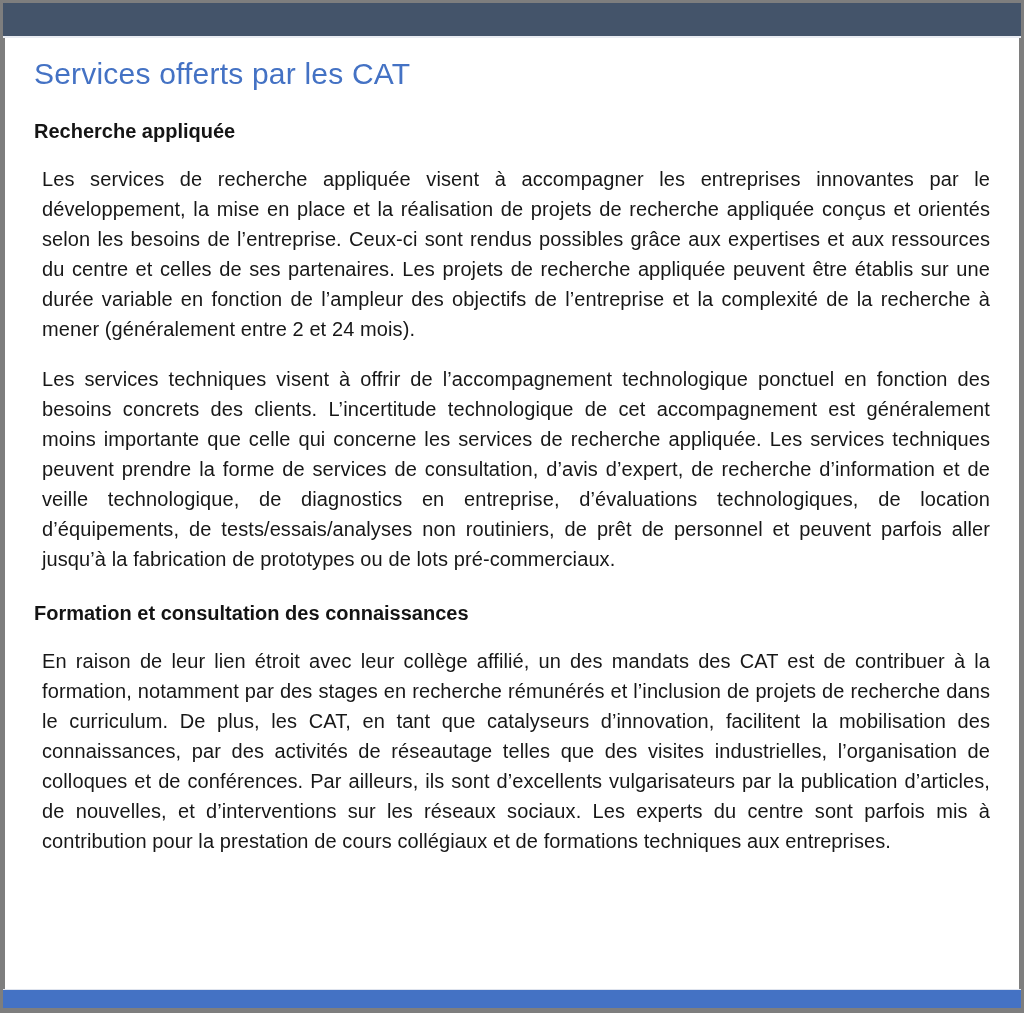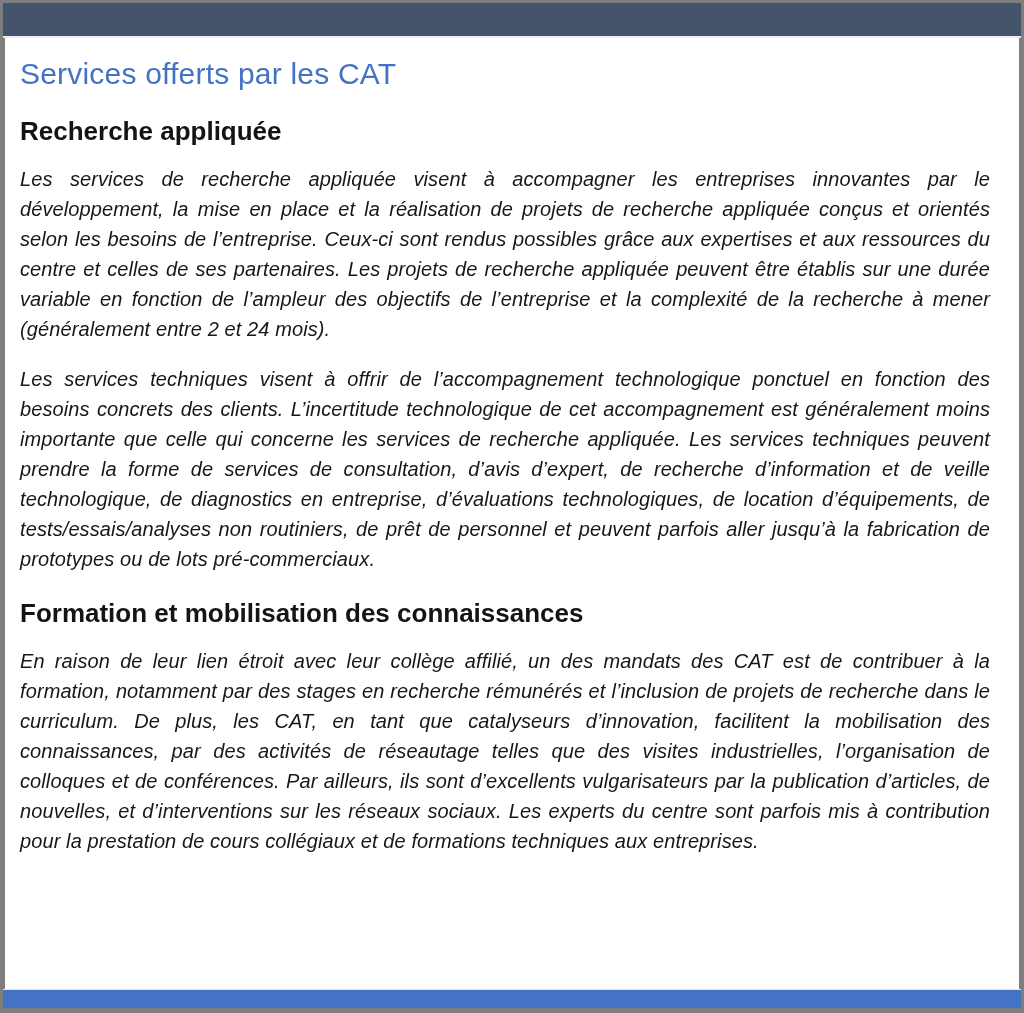--- a/index.html
+++ b/index.html
@@ -25,54 +25,53 @@
     border-bottom: 2px solid #e9ecf2;
   }
   .page {
     position: absolute;
     top: 38px;
     left: 5px;
     right: 5px;
     height: 951px;
     background: #ffffff;
     box-sizing: border-box;
-    padding: 18px 29px 0 15px;
+    padding: 18px 29px 0 29px;
   }
   .bottombar {
     position: absolute;
     left: 3px;
     right: 3px;
     bottom: 5px;
     height: 18px;
     background: #4472C4;
     border-top: 1px solid #dfe4ee;
   }
   .doc-title {
     margin: 0;
     font-size: 30px;
     line-height: 36px;
     font-weight: 400;
     color: #4472C4;
     letter-spacing: 0.2px;
   }
   .section-heading {
     margin: 26px 0 0 0;
-    font-size: 26px;
+    font-size: 20px;
     line-height: 26px;
     font-weight: 700;
     color: #141414;
   }
   .section-body {
-    margin: 20px 0 0 0;
+    margin: 20px 0 0 8px;
     font-size: 20px;
     line-height: 30px;
     text-align: justify;
     color: #171717;
     letter-spacing: 0.1px;
-    font-style: italic;
   }
 </style>
 </head>
 <body>
 
 <div class="frame">
   <div class="topbar"></div>
 
   <div class="page">
     <h1 class="doc-title">Services offerts par les CAT</h1>
@@ -80,19 +79,19 @@
     <div>
       <h2 class="section-heading">Recherche appliquée</h2>
       <p class="section-body">Les services de recherche appliquée visent à accompagner les entreprises innovantes par le développement, la mise en place et la réalisation de projets de recherche appliquée conçus et orientés selon les besoins de l’entreprise. Ceux-ci sont rendus possibles grâce aux expertises et aux ressources du centre et celles de ses partenaires. Les projets de recherche appliquée peuvent être établis sur une durée variable en fonction de l’ampleur des objectifs de l’entreprise et la complexité de la recherche à mener (généralement entre 2 et 24 mois).</p>
     </div>
 
     <div>
       <p class="section-body">Les services techniques visent à offrir de l’accompagnement technologique ponctuel en fonction des besoins concrets des clients. L’incertitude technologique de cet accompagnement est généralement moins importante que celle qui concerne les services de recherche appliquée. Les services techniques peuvent prendre la forme de services de consultation, d’avis d’expert, de recherche d’information et de veille technologique, de diagnostics en entreprise, d’évaluations technologiques, de location d’équipements, de tests/essais/analyses non routiniers, de prêt de personnel et peuvent parfois aller jusqu’à la fabrication de prototypes ou de lots pré-commerciaux.</p>
     </div>
 
     <div>
-      <h2 class="section-heading">Formation et mobilisation des connaissances</h2>
+      <h2 class="section-heading">Formation et consultation des connaissances</h2>
       <p class="section-body">En raison de leur lien étroit avec leur collège affilié, un des mandats des CAT est de contribuer à la formation, notamment par des stages en recherche rémunérés et l’inclusion de projets de recherche dans le curriculum. De plus, les CAT, en tant que catalyseurs d’innovation, facilitent la mobilisation des connaissances, par des activités de réseautage telles que des visites industrielles, l’organisation de colloques et de conférences. Par ailleurs, ils sont d’excellents vulgarisateurs par la publication d’articles, de nouvelles, et d’interventions sur les réseaux sociaux. Les experts du centre sont parfois mis à contribution pour la prestation de cours collégiaux et de formations techniques aux entreprises.</p>
     </div>
   </div>
 
   <div class="bottombar"></div>
 </div>
 
 </body></html>

